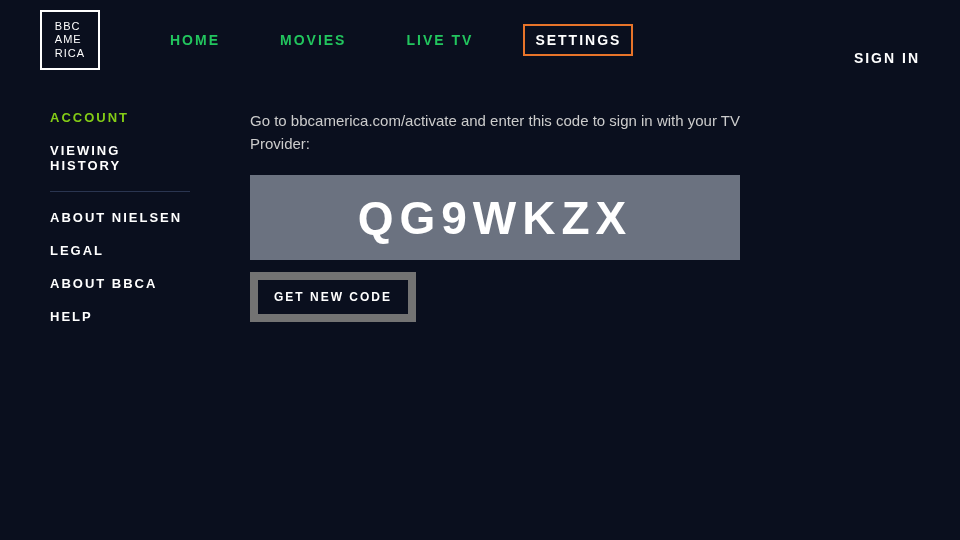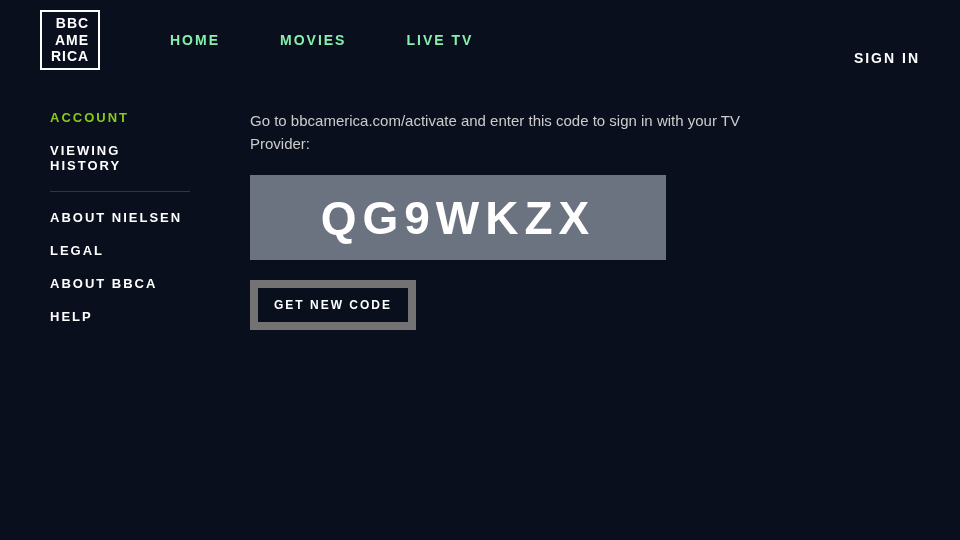--- a/index.html
+++ b/index.html
@@ -27,41 +27,41 @@
       height: 60px;
       border: 2px solid #ffffff;
       display: flex;
       align-items: center;
       justify-content: center;
       flex-shrink: 0;
       margin-right: 60px;
     }
 
     .logo-text {
-      font-size: 14px;
-      font-weight: bold;
+      font-size: 11px;
+      font-weight: normal;
       letter-spacing: 1px;
       line-height: 1.2;
-      text-align: right;
+      text-align: left;
       text-transform: uppercase;
     }
 
     .nav {
       display: flex;
       align-items: center;
       gap: 40px;
       flex: 1;
     }
 
     .nav-item {
       font-size: 14px;
       font-weight: bold;
       letter-spacing: 2px;
       text-transform: uppercase;
-      color: #86efac;
+      color: #22c55e;
       cursor: pointer;
       padding: 6px 10px;
     }
 
     .nav-item.active {
       border: 2px solid #e8742a;
       color: #ffffff;
     }
 
     .sign-in {
@@ -116,26 +116,26 @@
     .instruction-text {
       font-size: 15px;
       color: #cccccc;
       line-height: 1.5;
       margin-bottom: 20px;
       max-width: 490px;
     }
 
     .code-box {
       background-color: #6b7280;
-      width: 416px;
+      width: 490px;
       height: 85px;
       display: flex;
       align-items: center;
       justify-content: center;
-      margin-bottom: 20px;
+      margin-bottom: 12px;
     }
 
     .activation-code {
       font-size: 46px;
       font-weight: bold;
       letter-spacing: 6px;
       text-transform: uppercase;
       color: #ffffff;
     }
 
@@ -159,20 +159,21 @@
   <div class="logo">
     <div class="logo-text">
       BBC<br>AME<br>RICA
     </div>
   </div>
 
   <nav class="nav">
     <div class="nav-item">HOME</div>
     <div class="nav-item">MOVIES</div>
     <div class="nav-item">LIVE TV</div>
+    <div class="nav-item active">SETTINGS</div>
   </nav>
 
   <div class="sign-in">SIGN IN</div>
 </div>
 
 <div class="main">
 
   <aside class="sidebar">
     <div class="sidebar-item active">ACCOUNT</div>
     <div class="sidebar-item">VIEWING HISTORY</div>

